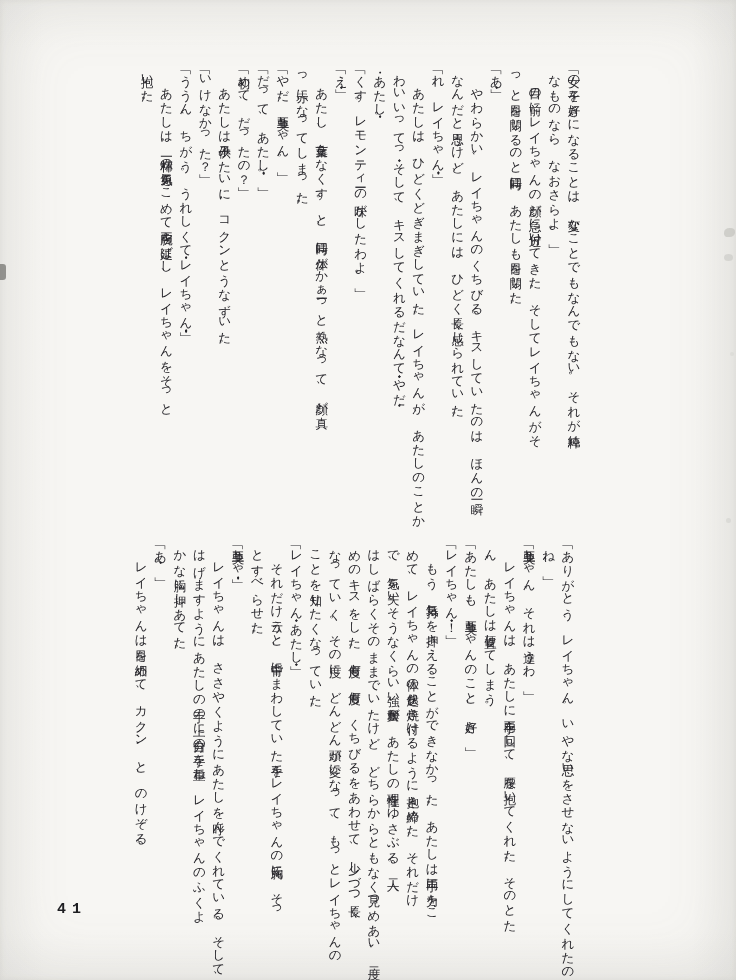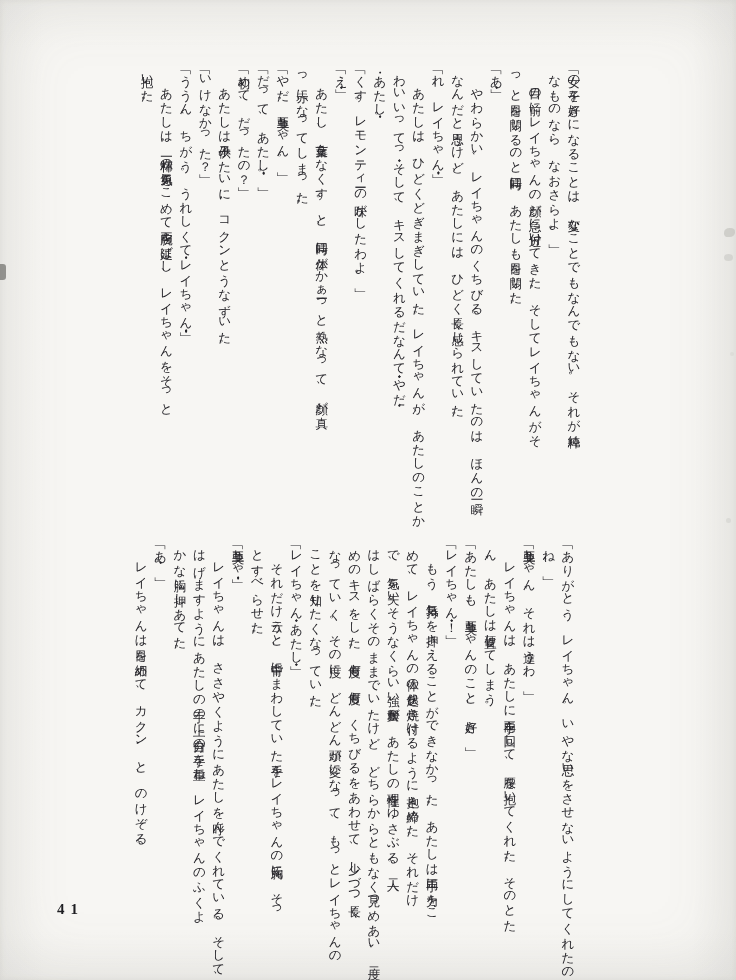--- a/index.html
+++ b/index.html
@@ -46,21 +46,21 @@
     right: 152px;
   }
   .block-bottom {
     top: 541px;
     right: 158px;
   }
   .page-number {
     position: absolute;
     left: 57px;
     top: 901px;
-    font-family: Liberation Serif, serif;
+    font-family: Liberation Mono, monospace;
     font-size: 15px;
     font-weight: 600;
     letter-spacing: 6px;
     color: #1e1e22;
   }
   
   .speck { position: absolute; pointer-events: none; }
   .speck-left-bar   { left: 0;   top: 264px; width: 6px;  height: 16px; background: #6d6d6a; opacity: .7; border-radius: 0 3px 3px 0; }
   .speck-right-a    { right: 1px; top: 228px; width: 11px; height: 9px;  background: #b9b9b5; opacity: .55; border-radius: 50% 40% 50% 40%; }
   .speck-right-b    { right: 3px; top: 254px; width: 9px;  height: 7px;  background: #c2c2be; opacity: .5;  border-radius: 50%; }

